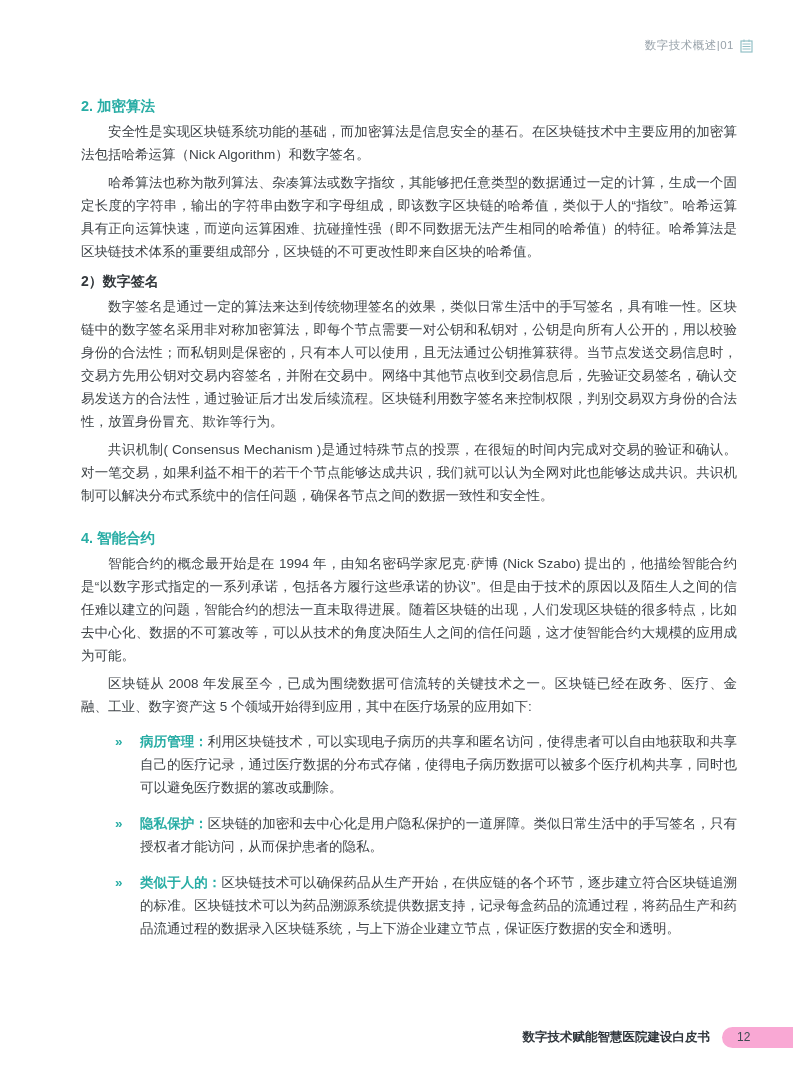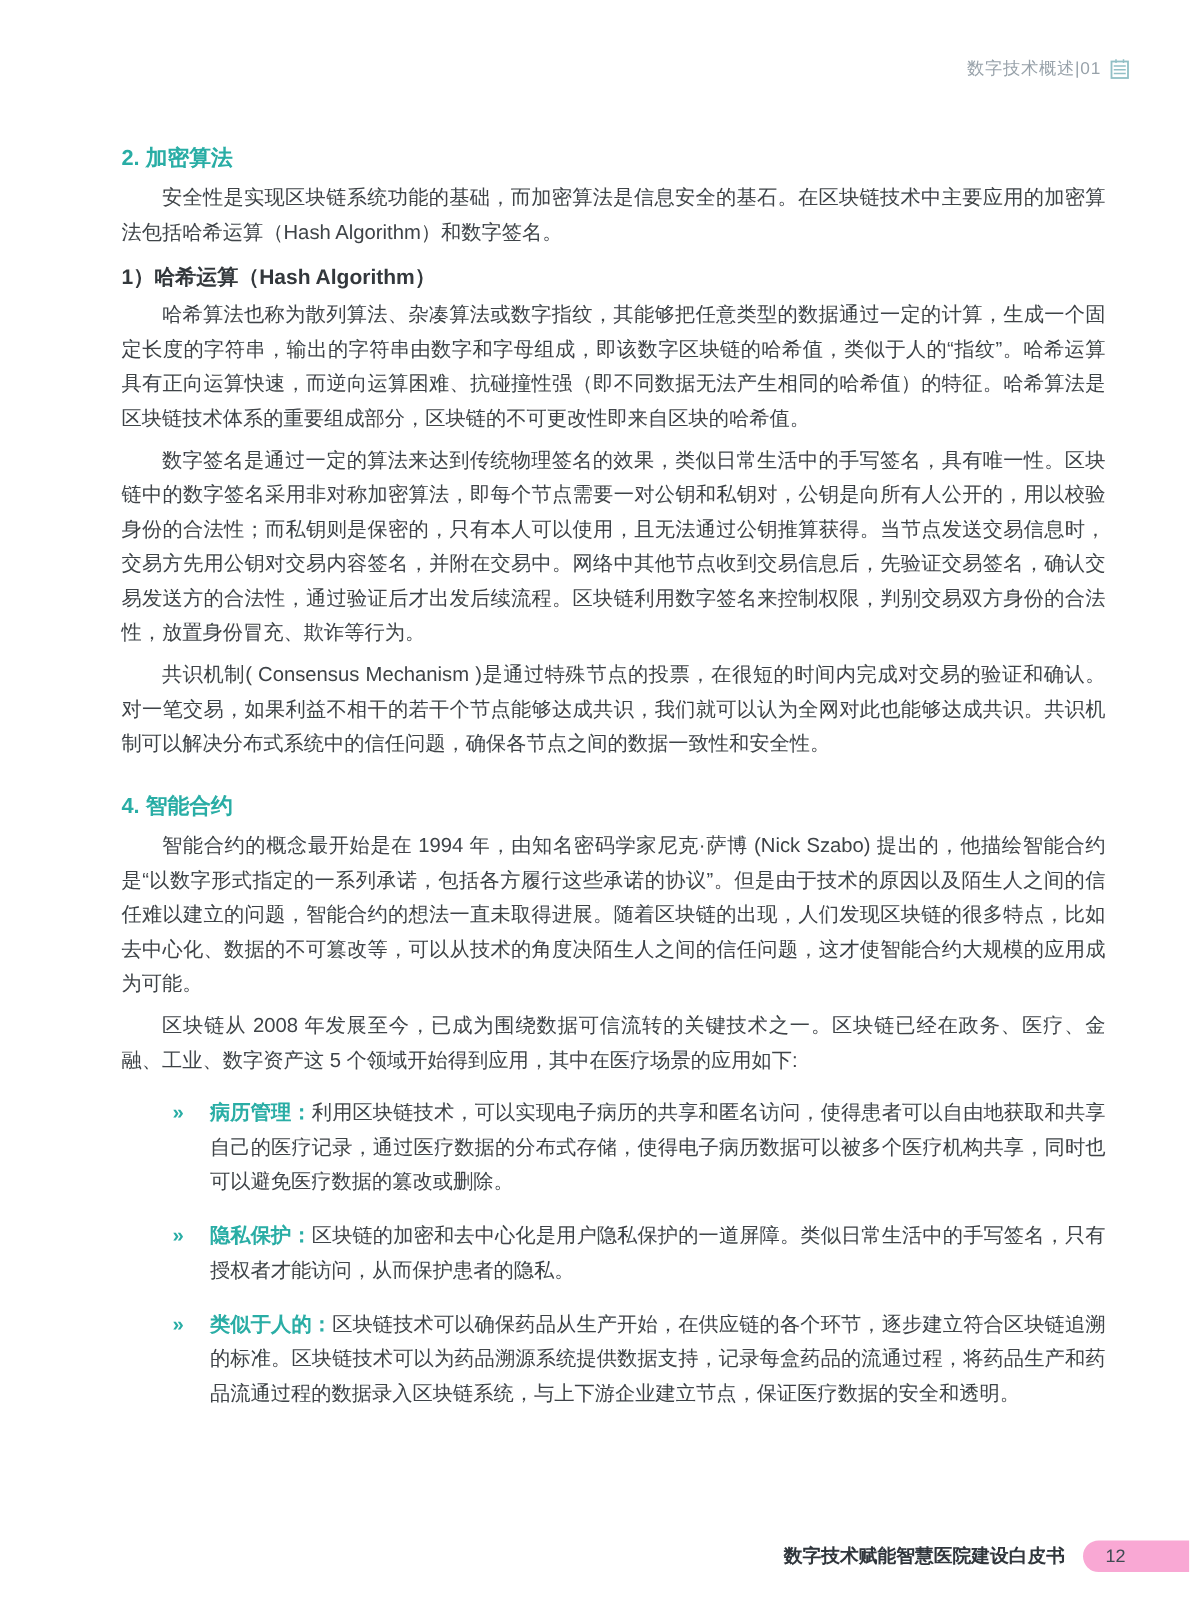--- a/index.html
+++ b/index.html
@@ -148,25 +148,25 @@
         <line x1="2.5" y1="10" x2="10.5" y2="10" stroke="#7fb5bc" stroke-width="1"></line>
         <line x1="4" y1="0.5" x2="4" y2="3" stroke="#7fb5bc" stroke-width="1"></line>
         <line x1="9" y1="0.5" x2="9" y2="3" stroke="#7fb5bc" stroke-width="1"></line>
       </svg>
     </span>
   </div>
 
   <div class="content">
 
     <div class="h-teal">2. 加密算法</div>
-    <p class="body-para">安全性是实现区块链系统功能的基础，而加密算法是信息安全的基石。在区块链技术中主要应用的加密算法包括哈希运算（Hash Algorithm）和数字签名。</p>
-
-    <div class="h-dark mt-h4">1）哈希运算（Hash Algorithm）</div>
+    <p class="body-para">安全性是实现区块链系统功能的基础，而加密算法是信息安全的基石。在区块链技术中主要应用的加密算法包括哈希运算（Nick Algorithm）和数字签名。</p>
+
     <p class="body-para">哈希算法也称为散列算法、杂凑算法或数字指纹，其能够把任意类型的数据通过一定的计算，生成一个固定长度的字符串，输出的字符串由数字和字母组成，即该数字区块链的哈希值，类似于人的“指纹”。哈希运算具有正向运算快速，而逆向运算困难、抗碰撞性强（即不同数据无法产生相同的哈希值）的特征。哈希算法是区块链技术体系的重要组成部分，区块链的不可更改性即来自区块的哈希值。</p>
 
+    <div class="h-dark mt-h4">2）数字签名</div>
     <p class="body-para">数字签名是通过一定的算法来达到传统物理签名的效果，类似日常生活中的手写签名，具有唯一性。区块链中的数字签名采用非对称加密算法，即每个节点需要一对公钥和私钥对，公钥是向所有人公开的，用以校验身份的合法性；而私钥则是保密的，只有本人可以使用，且无法通过公钥推算获得。当节点发送交易信息时，交易方先用公钥对交易内容签名，并附在交易中。网络中其他节点收到交易信息后，先验证交易签名，确认交易发送方的合法性，通过验证后才出发后续流程。区块链利用数字签名来控制权限，判别交易双方身份的合法性，放置身份冒充、欺诈等行为。</p>
 
     <p class="body-para">共识机制( Consensus Mechanism )是通过特殊节点的投票，在很短的时间内完成对交易的验证和确认。对一笔交易，如果利益不相干的若干个节点能够达成共识，我们就可以认为全网对此也能够达成共识。共识机制可以解决分布式系统中的信任问题，确保各节点之间的数据一致性和安全性。</p>
 
     <div class="h-teal mt-section">4. 智能合约</div>
     <p class="body-para">智能合约的概念最开始是在 1994 年，由知名密码学家尼克·萨博 (Nick Szabo) 提出的，他描绘智能合约是“以数字形式指定的一系列承诺，包括各方履行这些承诺的协议”。但是由于技术的原因以及陌生人之间的信任难以建立的问题，智能合约的想法一直未取得进展。随着区块链的出现，人们发现区块链的很多特点，比如去中心化、数据的不可篡改等，可以从技术的角度决陌生人之间的信任问题，这才使智能合约大规模的应用成为可能。</p>
 
     <p class="body-para" style="margin-top:5px;">区块链从 2008 年发展至今，已成为围绕数据可信流转的关键技术之一。区块链已经在政务、医疗、金融、工业、数字资产这 5 个领域开始得到应用，其中在医疗场景的应用如下:</p>
 
     <div class="bullet-list">

